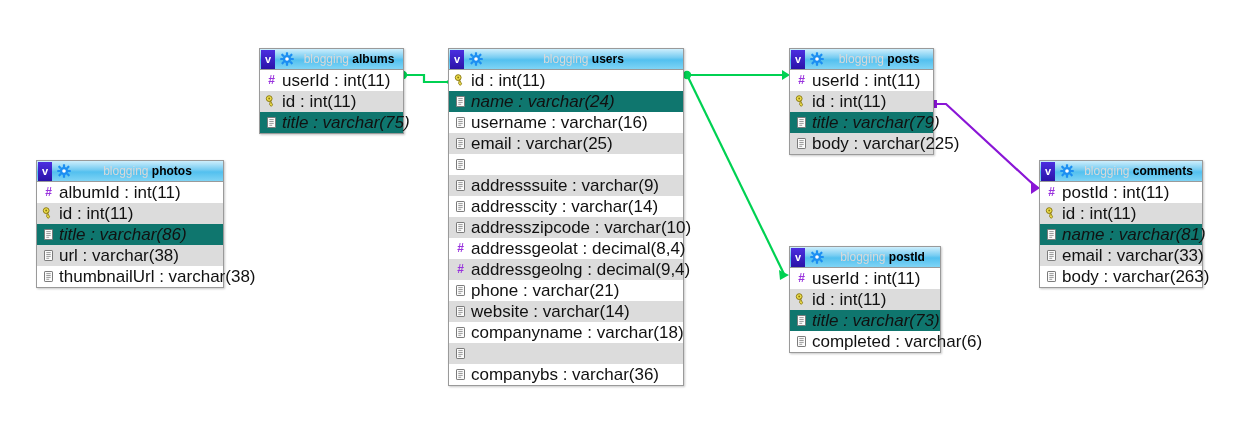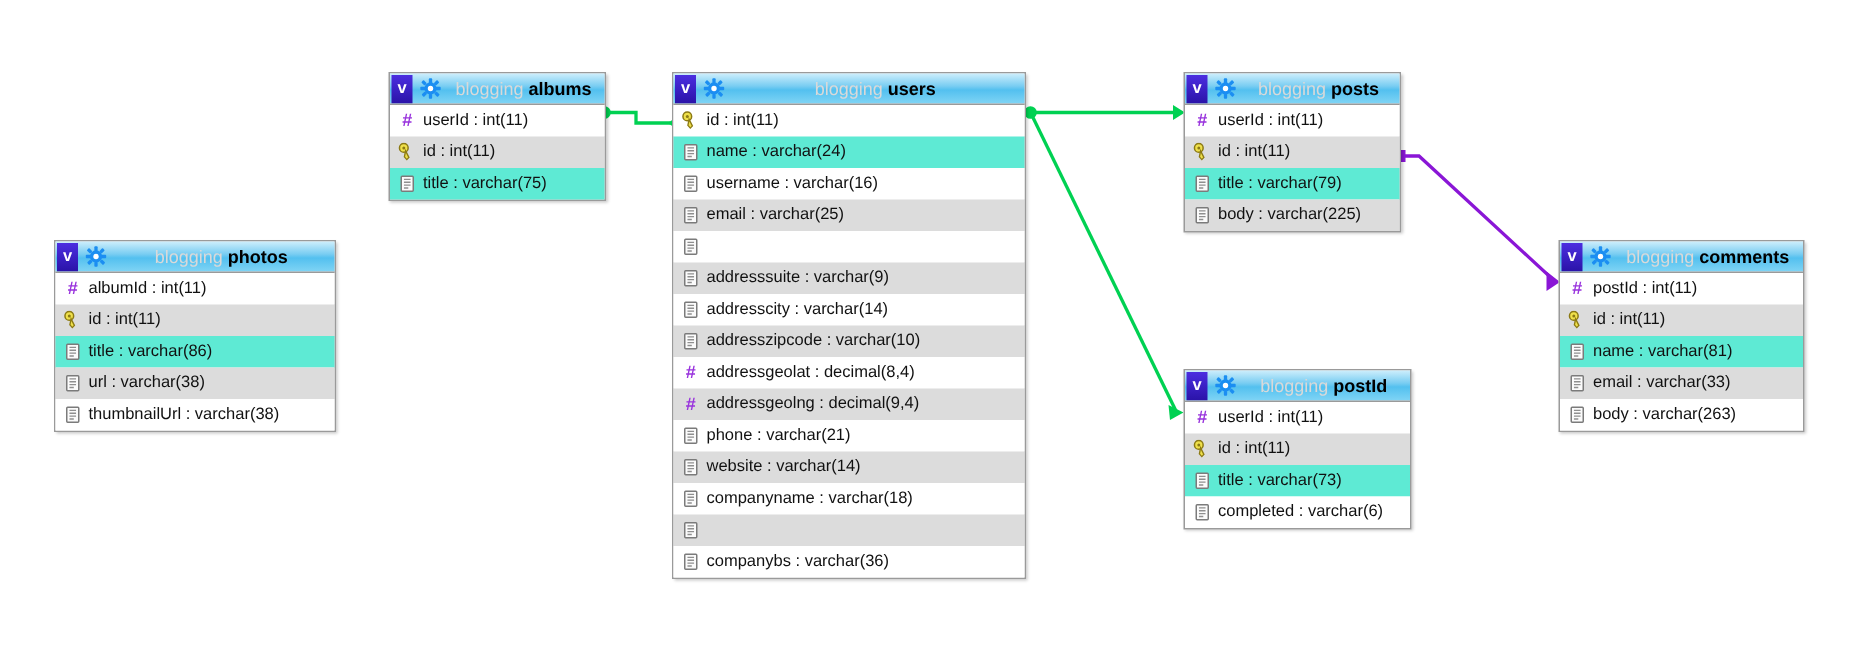--- a/index.html
+++ b/index.html
@@ -72,39 +72,39 @@
   .row {
     height: 21px;
     display: flex;
     align-items: center;
     padding-left: 5px;
     white-space: nowrap;
     border-bottom: 0;
   }
   .row.white { background: #ffffff; }
   .row.gray  { background: #dcdcdc; }
-  .row.pink  { background: #5eead4; }
+  .row.pink  { background: #0f766e; font-style: italic; }
   .row-icon {
     flex: 0 0 auto;
     width: 13px; height: 13px;
     margin-right: 4px;
     display: block;
   }
   .hash-icon {
     flex: 0 0 auto;
     width: 13px;
     margin-right: 4px;
     color: #9933dd;
     font-weight: bold;
     font-size: 12px;
     text-align: center;
     line-height: 13px;
   }
   .row-label {
-    font-size: 11px;
+    font-size: 17px;
     color: #111111;
     line-height: 21px;
   }
 </style>
 </head>
 <body>
 
 <div id="canvas">
 
   <svg id="edges" viewBox="0 0 1240 438" width="1240" height="438" xmlns="http://www.w3.org/2000/svg">

